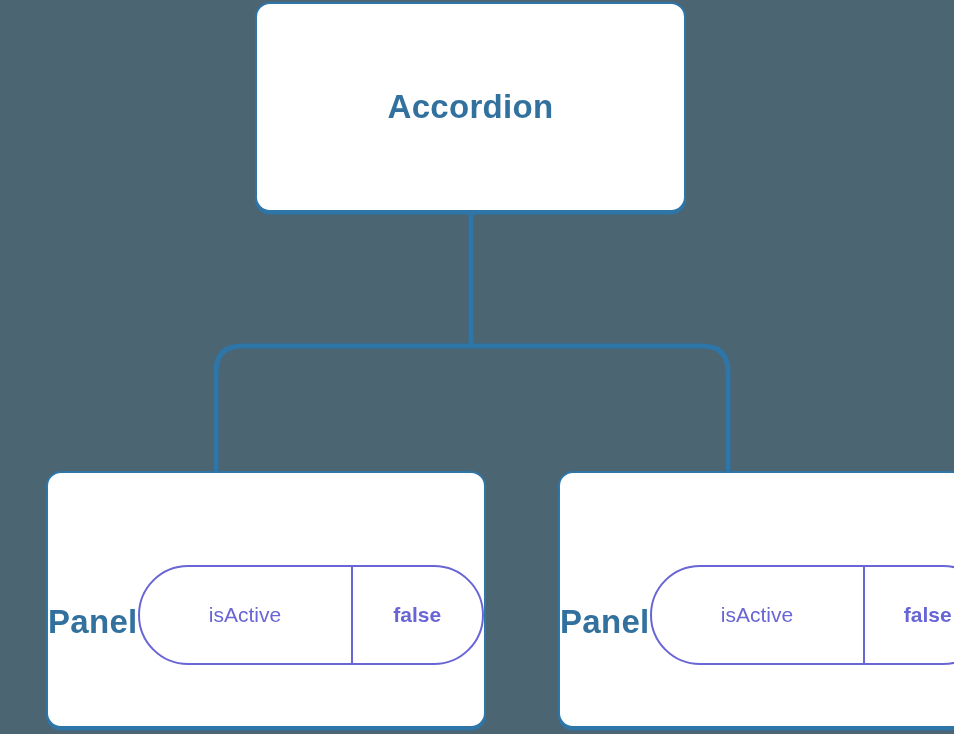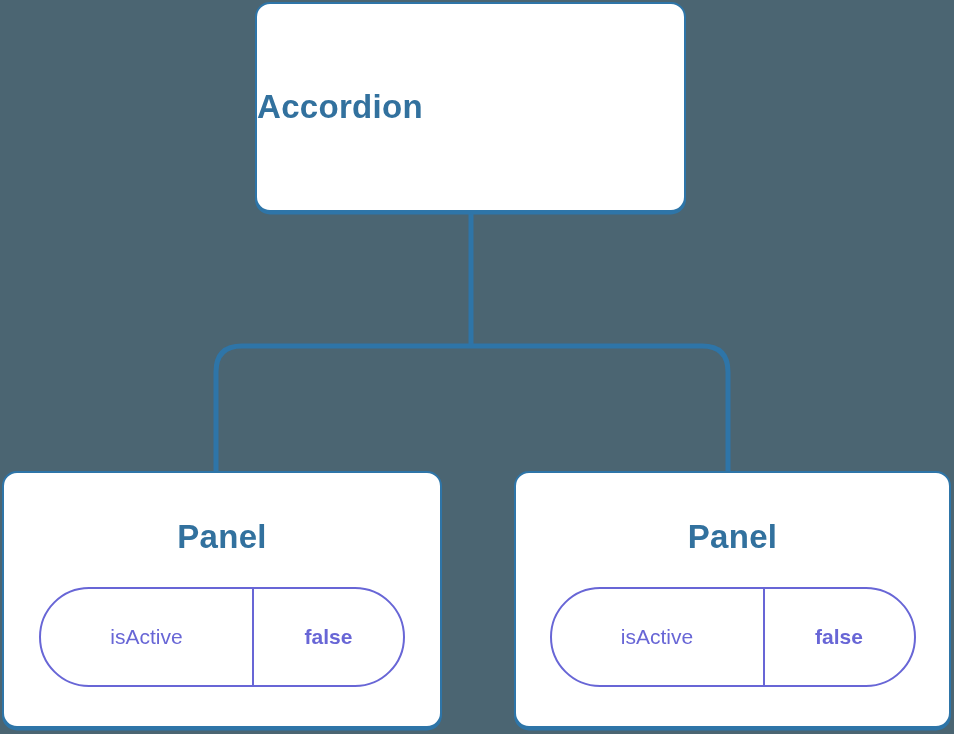--- a/index.html
+++ b/index.html
@@ -33,32 +33,32 @@
   .node {
     position: absolute;
     background: var(--node-fill);
     border: 2px solid var(--node-border);
     border-radius: 15px;
     box-shadow: 0 2.5px 0 0 var(--node-border);
   }
   .node-root {
     left: 255px; top: 2px;
     width: 431px; height: 210px;
-    display: flex; align-items: center; justify-content: flex-start;
+    display: flex; align-items: center; justify-content: center;
   }
   .node-title {
     font-size: 33px;
     font-weight: 600;
     letter-spacing: 0.3px;
     color: var(--node-title);
   }
   .node-panel {
     top: 471px;
     width: 440px; height: 257px;
-    display: flex; flex-direction: column; align-items: center;
+    display: flex; flex-direction: row; align-items: center; margin-left: 44px;
   }
   .node-panel.left  { left: 2px; }
   .node-panel.right { left: 514px; width: 437px; }
   .node-panel .node-title { margin-top: 45px; }
   .state-pill {
     margin-top: 31px;
     width: 366px; height: 100px;
     border: 2px solid var(--pill);
     border-radius: 50px;
     display: flex;

